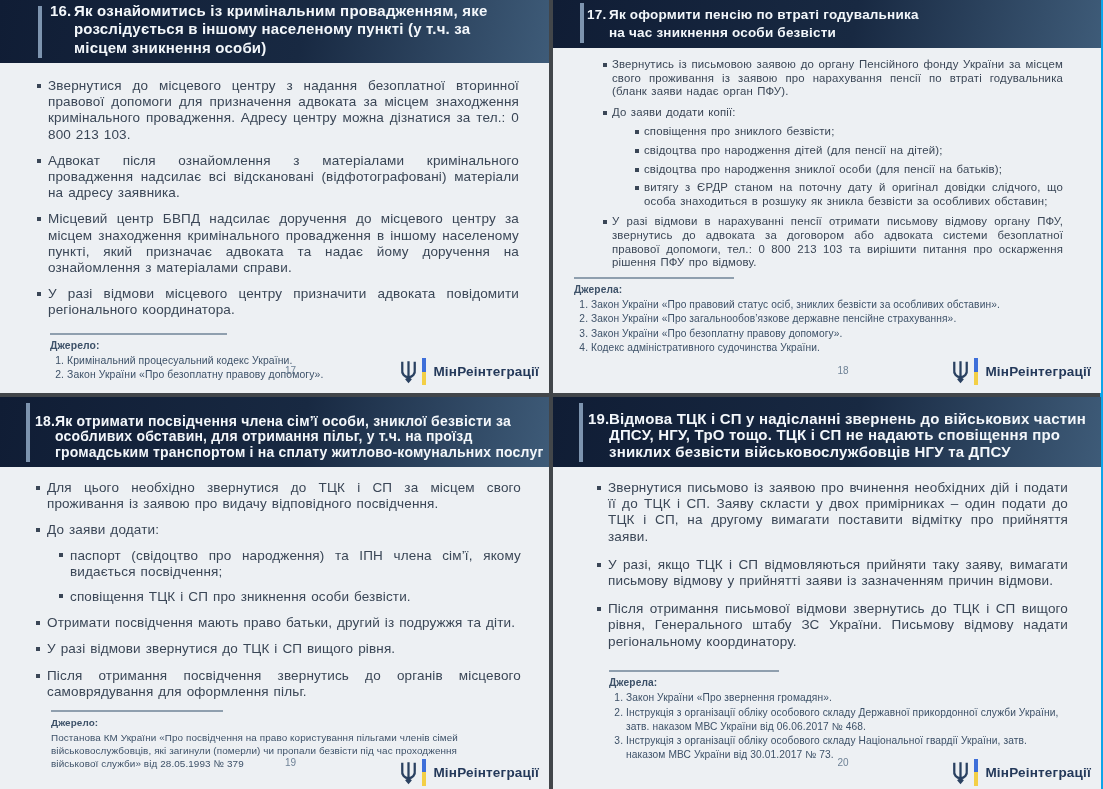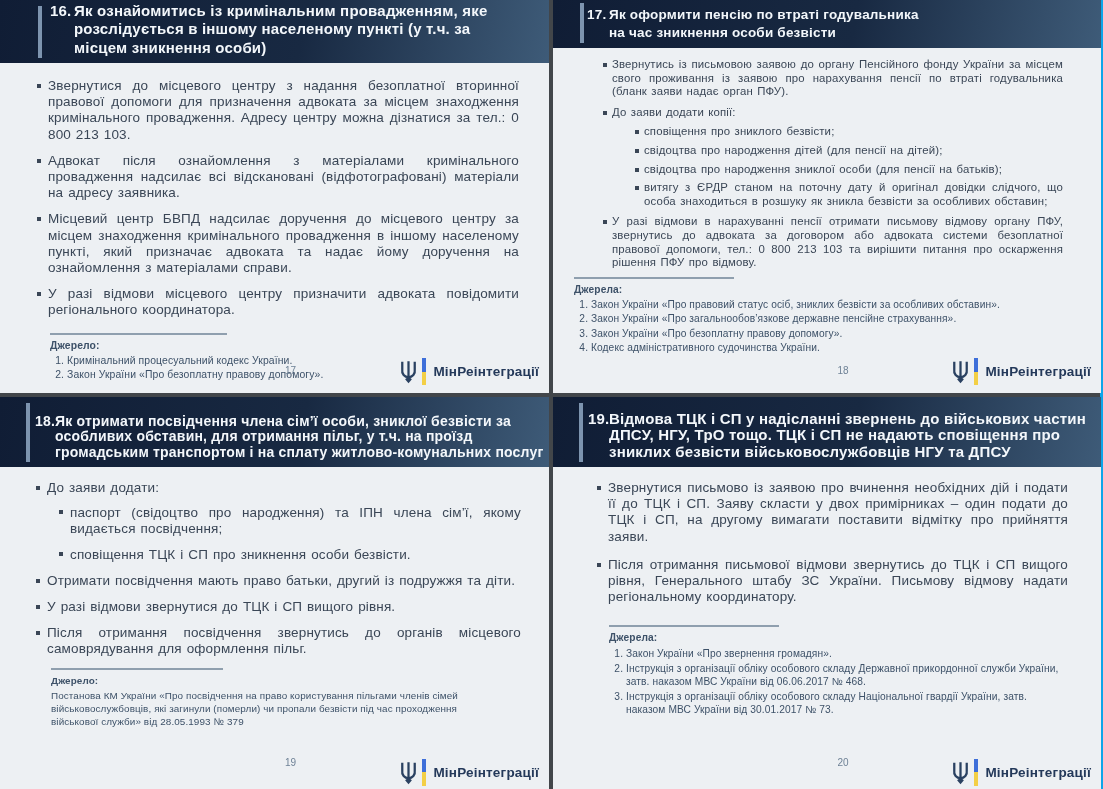--- a/index.html
+++ b/index.html
@@ -208,20 +208,21 @@
         <span class="title-number">18.</span>
         <div class="title-lines">
             <div class="title-line">Як отримати посвідчення члена сім’ї особи, зниклої безвісти за</div>
             <div class="title-line">особливих обставин, для отримання пільг, у т.ч. на проїзд</div>
             <div class="title-line">громадським транспортом і на сплату житлово-комунальних послуг</div>
           </div>
       </div>
     </div>
     <div class="slide-body">
       <ul class="bullets">
+          <li class="bullet"><span class="bullet-text">Для цього необхідно звернутися до ТЦК і СП за місцем свого проживання із заявою про видачу відповідного посвідчення.</span></li>
           <li class="bullet"><span class="bullet-text">До заяви додати:</span><ul class="sub-bullets">
               <li class="bullet">паспорт (свідоцтво про народження) та ІПН члена сім’ї, якому видається посвідчення;</li>
               <li class="bullet">сповіщення ТЦК і СП про зникнення особи безвісти.</li>
             </ul></li>
           <li class="bullet"><span class="bullet-text">Отримати посвідчення мають право батьки, другий із подружжя та діти.</span></li>
           <li class="bullet"><span class="bullet-text">У разі відмови звернутися до ТЦК і СП вищого рівня.</span></li>
           <li class="bullet"><span class="bullet-text">Після отримання посвідчення звернутись до органів місцевого самоврядування для оформлення пільг.</span></li>
         </ul>
       <div class="src">
         <div class="src-rule"></div>
@@ -255,20 +256,21 @@
         <div class="title-lines">
             <div class="title-line">Відмова ТЦК і СП у надісланні звернень до військових частин</div>
             <div class="title-line">ДПСУ, НГУ, ТрО тощо. ТЦК і СП не надають сповіщення про</div>
             <div class="title-line">зниклих безвісти військовослужбовців НГУ та ДПСУ</div>
           </div>
       </div>
     </div>
     <div class="slide-body">
       <ul class="bullets">
           <li class="bullet"><span class="bullet-text">Звернутися письмово із заявою про вчинення необхідних дій і подати її до ТЦК і СП. Заяву скласти у двох примірниках – один подати до ТЦК і СП, на другому вимагати поставити відмітку про прийняття заяви.</span></li>
+          <li class="bullet"><span class="bullet-text">У разі, якщо ТЦК і СП відмовляються прийняти таку заяву, вимагати письмову відмову у прийнятті заяви із зазначенням причин відмови.</span></li>
           <li class="bullet"><span class="bullet-text">Після отримання письмової відмови звернутись до ТЦК і СП вищого рівня, Генерального штабу ЗС України. Письмову відмову надати регіональному координатору.</span></li>
         </ul>
       <div class="src">
         <div class="src-rule"></div>
         <div class="src-label">Джерела:</div>
         <ol class="src-items">
             <li class="source-item">Закон України «Про звернення громадян».</li>
             <li class="source-item">Інструкція з організації обліку особового складу Державної прикордонної служби України, затв. наказом МВС України від 06.06.2017 № 468.</li>
             <li class="source-item">Інструкція з організації обліку особового складу Національної гвардії України, затв. наказом МВС України від 30.01.2017 № 73.</li>
           </ol>

